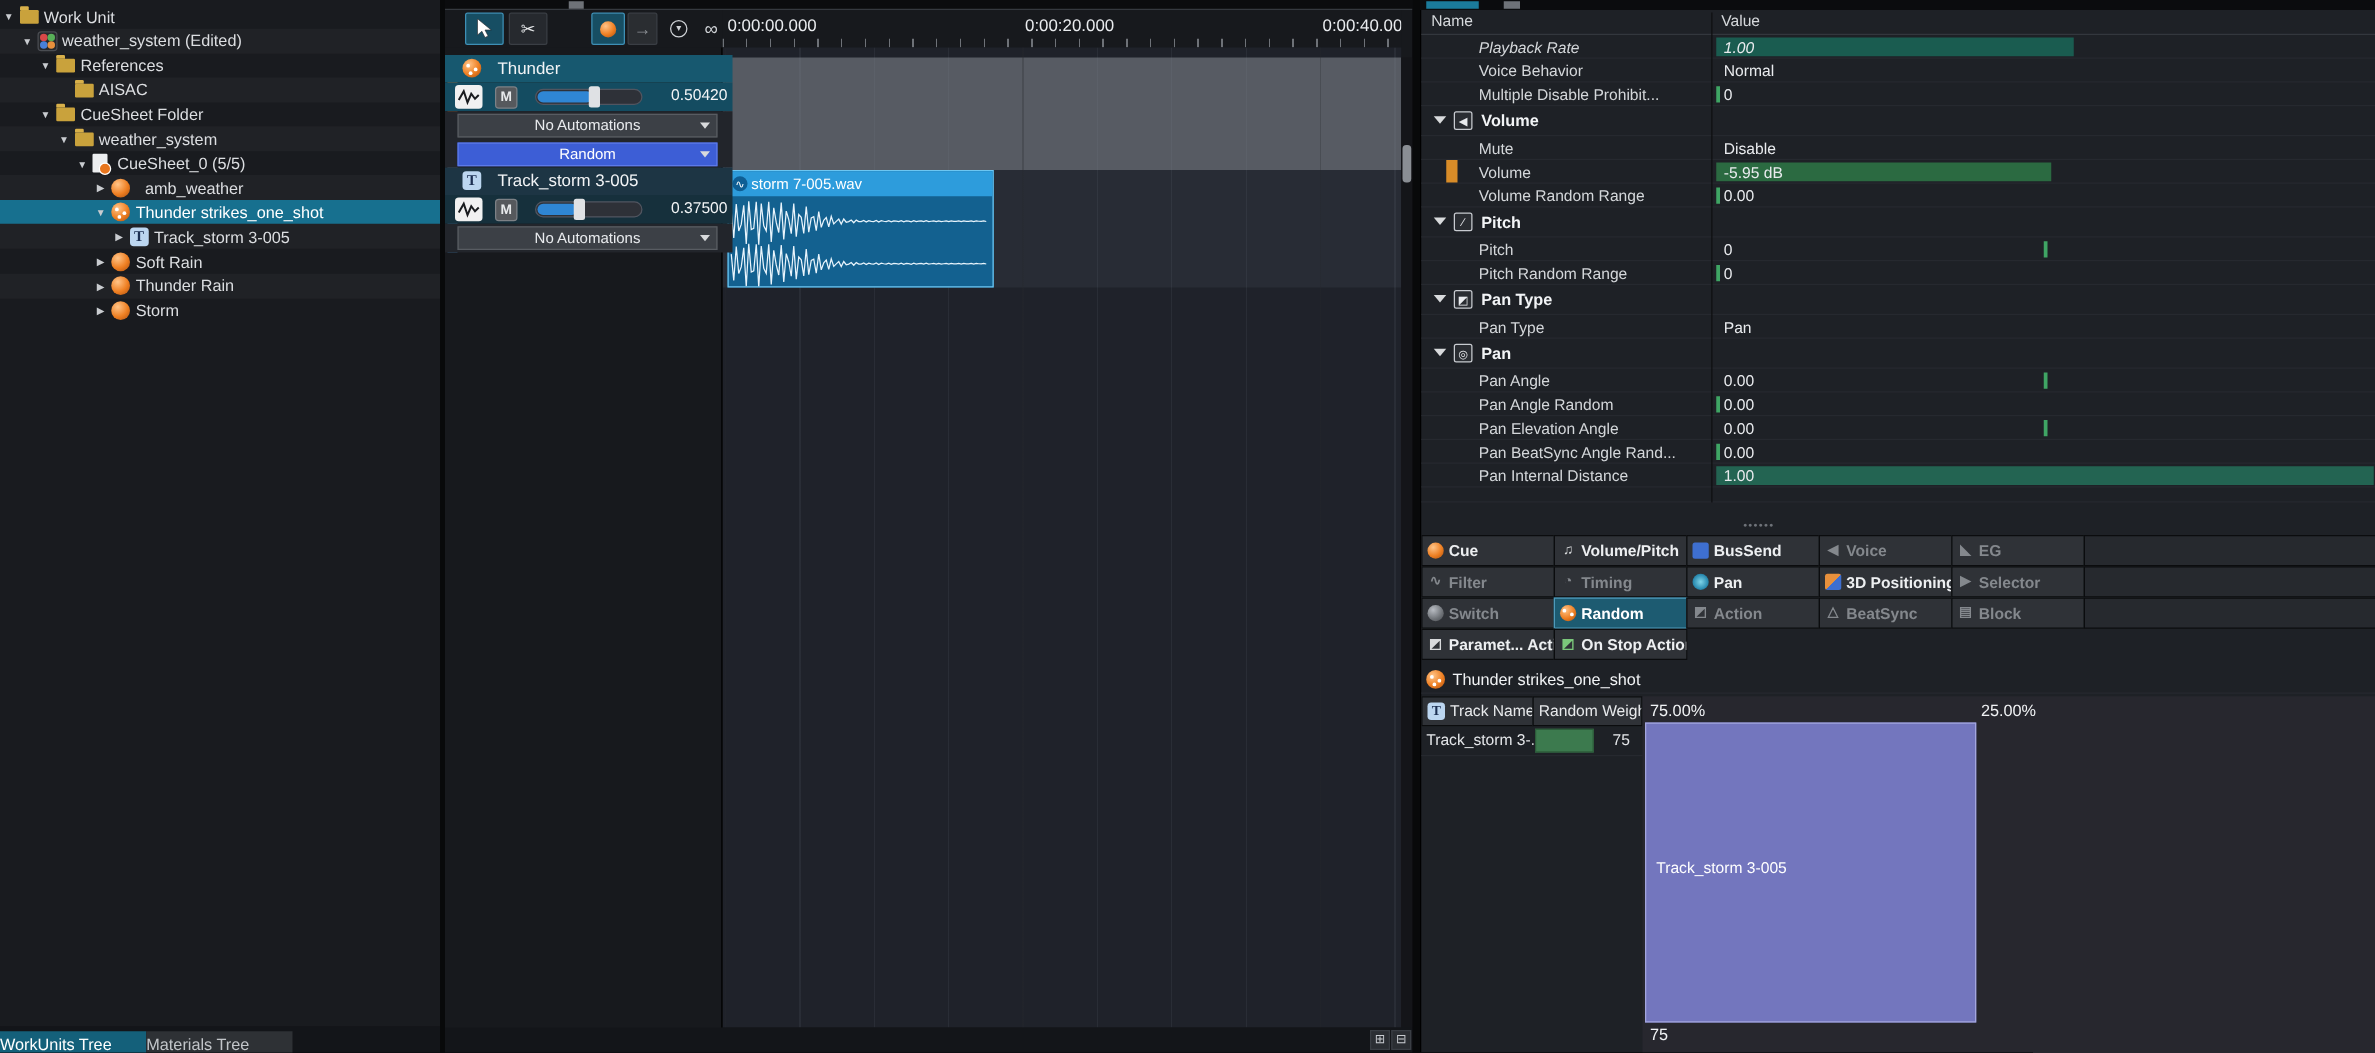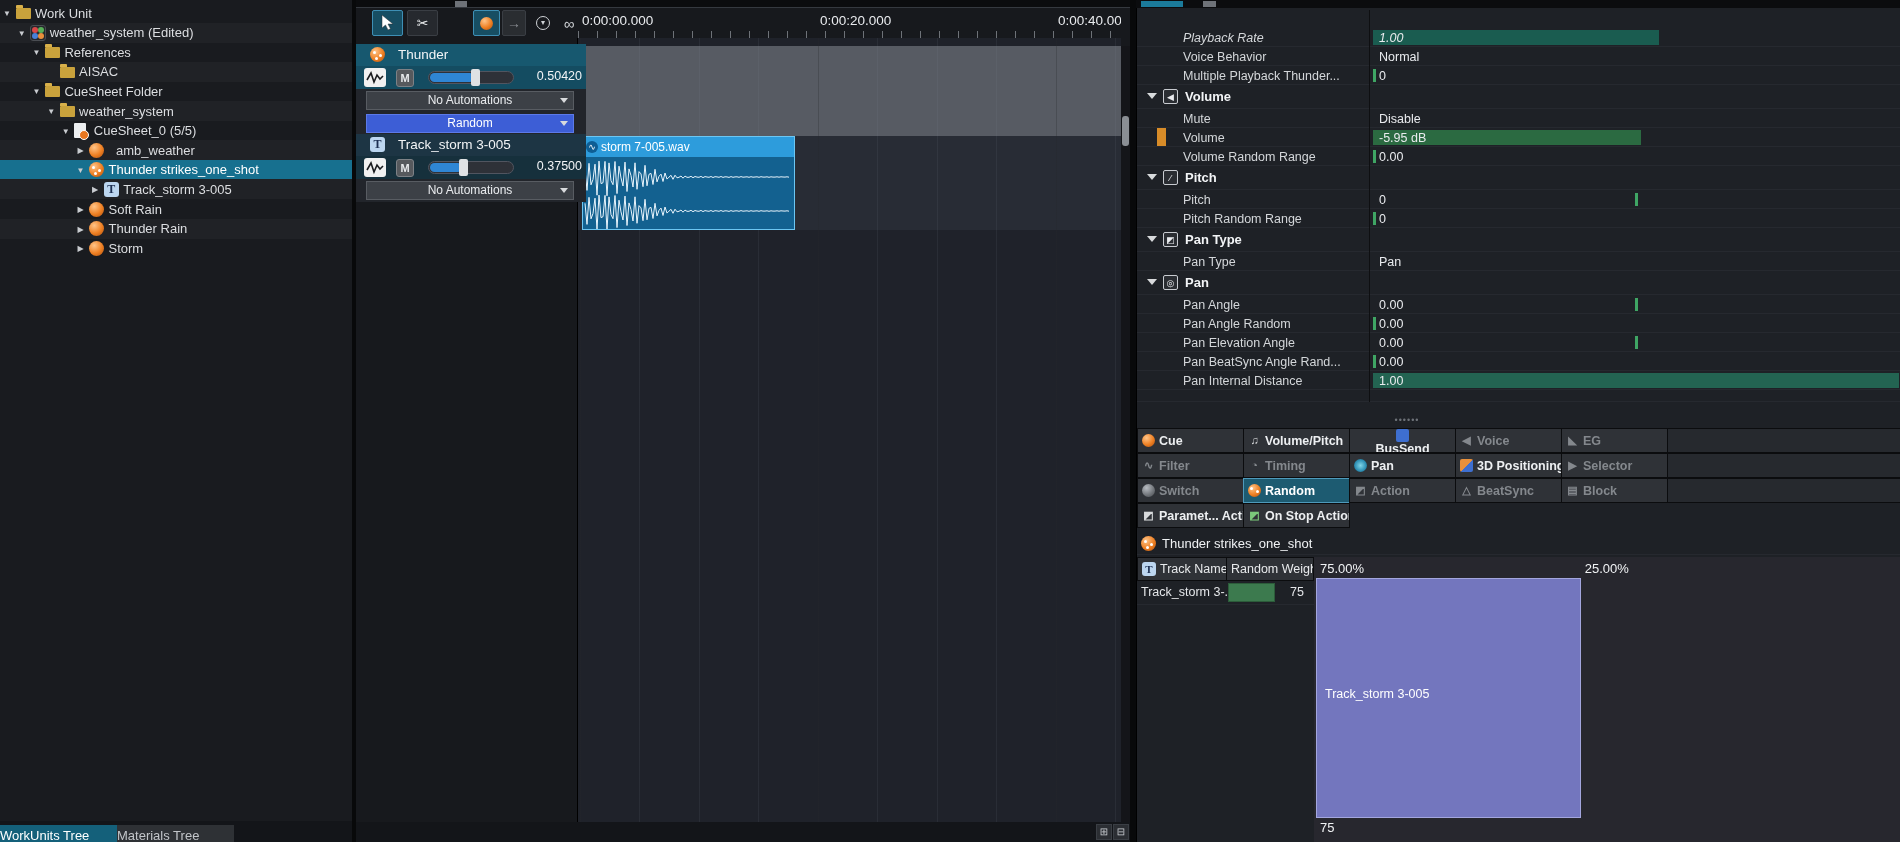--- a/index.html
+++ b/index.html
@@ -347,33 +347,37 @@
       <span class="slider-val">0.37500</span>
     </div>
     <div class="trow" id="row-auto2">
       <span class="drop-box"><span>No Automations</span><i class="drop-arrow"></i></span>
     </div>
   </div>
 
   <div class="vsplit abs" style="left:1130px; width:6px;"></div>
 
   <div id="right-panel" class="abs">
+    <div id="prop-header">
+      <span style="position:absolute; left:8px;">Name</span>
+      <span style="position:absolute; left:240px;">Value</span>
+    </div>
     <div id="prop-rows">
         <div class="prow" style="top: 28px; height: 19px; font-style: italic;">
           <i class="pbar" style="width: 286px; background: rgb(26, 92, 80);"></i>
           <span class="pname">Playback Rate</span>
           <span class="pval">1.00</span>
         </div>
         <div class="prow" style="top: 47px; height: 19px;">
           <span class="pname">Voice Behavior</span>
           <span class="pval">Normal</span>
         </div>
         <div class="prow" style="top: 66px; height: 19px;">
           <i class="ptick-l"></i>
-          <span class="pname">Multiple Playback Thunder...</span>
+          <span class="pname">Multiple Disable Prohibit...</span>
           <span class="pval">0</span>
         </div>
         <div class="prow section" style="top: 85px; height: 24px;">
           <i class="sec-arrow"></i>
           <span class="sec-ico">◀</span>
           <span class="pname">Volume</span>
         </div>
         <div class="prow" style="top: 109px; height: 19px;">
           <span class="pname">Mute</span>
           <span class="pval">Disable</span>
@@ -450,21 +454,21 @@
 
     <div id="tab-grid">
         <div class="tabcell on" style="left: 0px; top: 0px; width: 107px;">
           <span class="tabicon circle" style="background: radial-gradient(circle at 35% 30%, rgb(255, 196, 136), rgb(238, 127, 34) 55%, rgb(168, 78, 16));"></span>
           <span>Cue</span>
         </div>
         <div class="tabcell on" style="left: 106px; top: 0px; width: 107px;">
           <span class="tabicon" style="color: rgb(216, 218, 220);">♫</span>
           <span>Volume/Pitch</span>
         </div>
-        <div class="tabcell on" style="left: 212px; top: 0px; width: 107px; flex-direction: column;">
+        <div class="tabcell on" style="left: 212px; top: 0px; width: 107px;">
           <span class="tabicon" style="background: rgb(62, 111, 208);"></span>
           <span>BusSend</span>
         </div>
         <div class="tabcell off" style="left: 318px; top: 0px; width: 107px;">
           <span class="tabicon" style="color: rgb(132, 136, 141);">◀</span>
           <span>Voice</span>
         </div>
         <div class="tabcell off" style="left: 424px; top: 0px; width: 107px;">
           <span class="tabicon" style="color: rgb(132, 136, 141);">◣</span>
           <span>EG</span>

